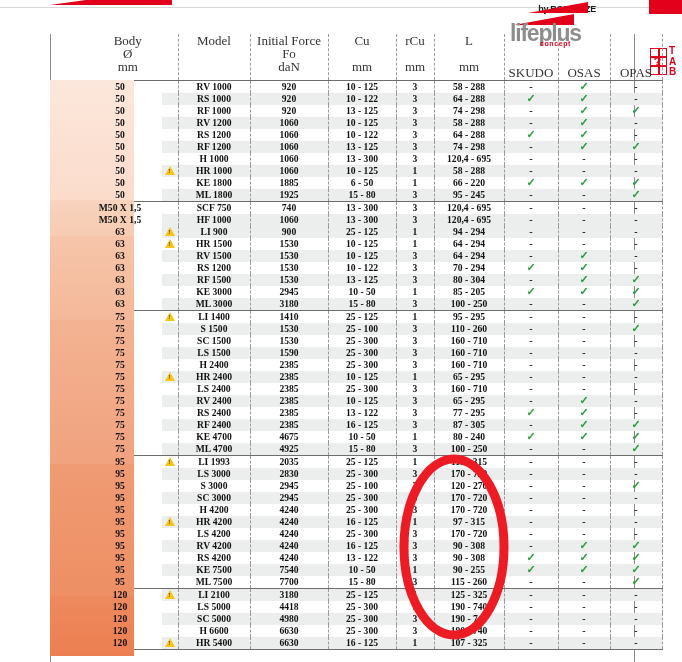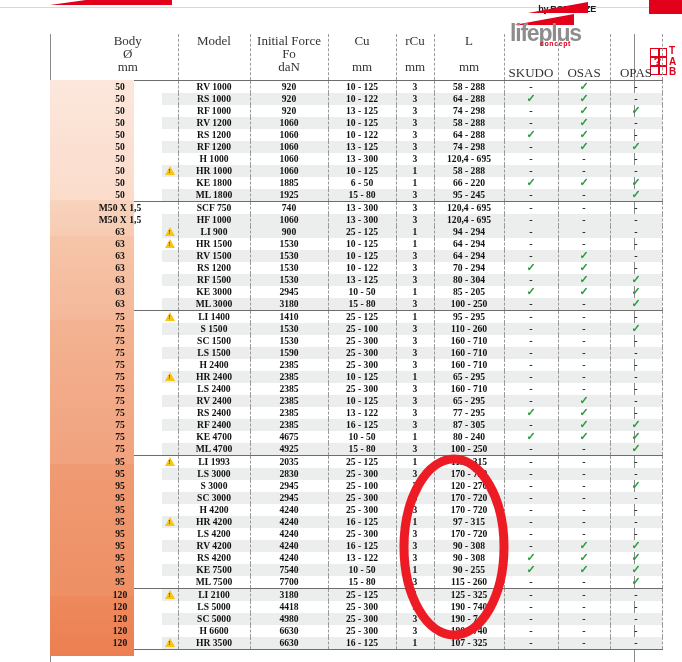--- a/index.html
+++ b/index.html
@@ -768,21 +768,21 @@
           <td>25 - 300</td>
           <td>3</td>
           <td class="hard">190 - 740</td>
           <td class="hard"><span class="dash">-</span></td>
           <td class="hard"><span class="dash">-</span></td>
           <td class="nb"><span class="dash">-</span></td>
         </tr>
         <tr class="alt grp-end">
           <td class="bodycell" style="border-right: none; position: relative; z-index: 2;">120</td>
           <td class="warncell" style="position: relative; z-index: 2;"><span class="warn"></span></td>
-          <td>HR 3500</td>
+          <td>HR 5400</td>
           <td>6630</td>
           <td>16 - 125</td>
           <td>1</td>
           <td class="hard">107 - 325</td>
           <td class="hard"><span class="dash">-</span></td>
           <td class="hard"><span class="dash">-</span></td>
           <td class="nb"><span class="dash">-</span></td>
         </tr>
       </tbody>
   </table>

